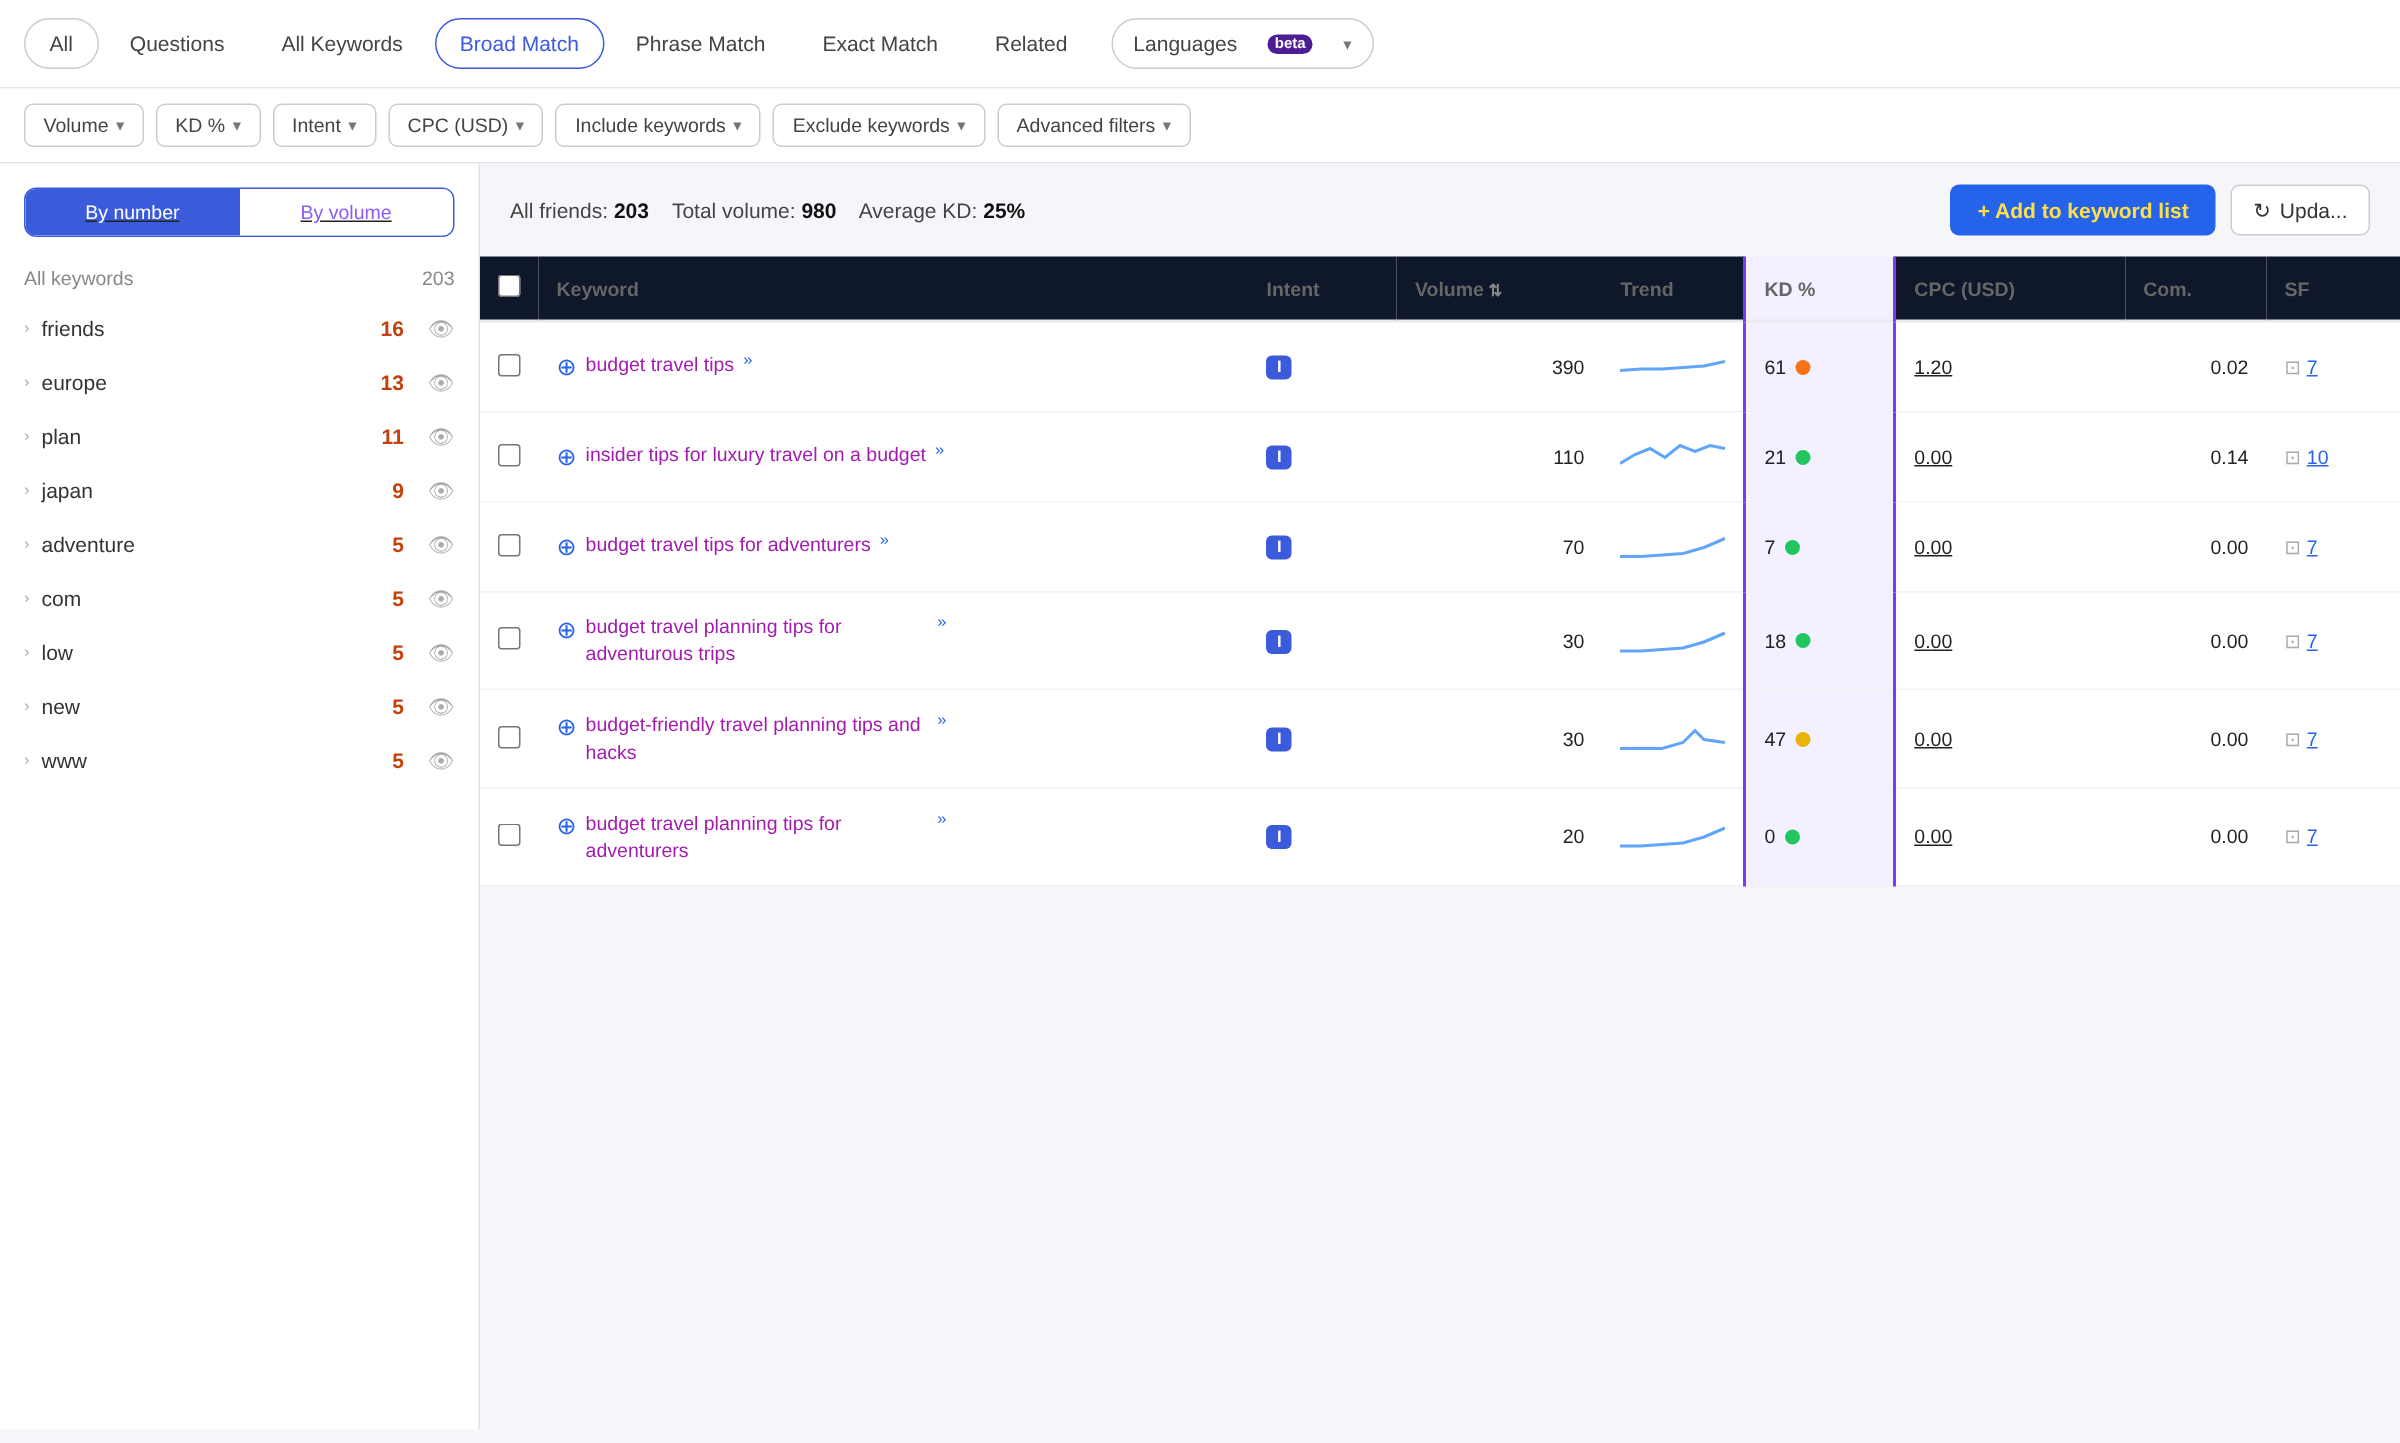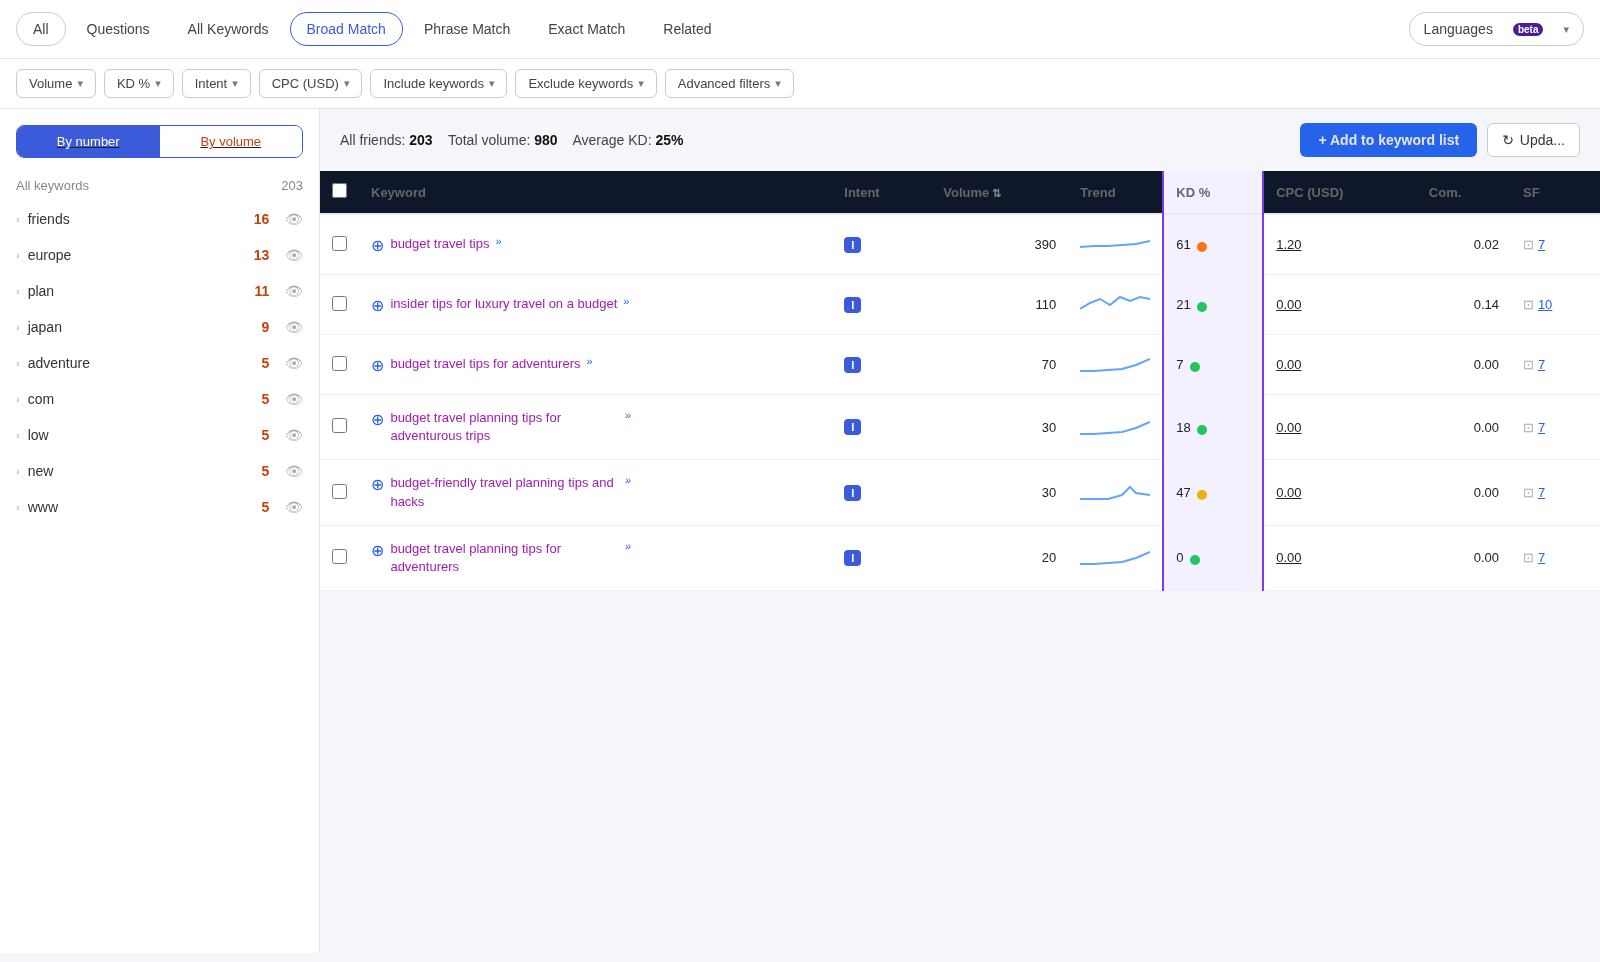--- a/index.html
+++ b/index.html
@@ -1,21 +1,21 @@
 <!DOCTYPE html>
 <html><head>
   <meta charset="utf-8">
   <style>
     * { box-sizing: border-box; margin: 0; padding: 0; }
     body { font-family: -apple-system, BlinkMacSystemFont, 'Segoe UI', sans-serif; background: #f5f6fa; font-size: 14px; color: #222; }
 
     
     .tab-bar {
       display: flex; align-items: center; gap: 4px;
-      background: #fff; padding: 12px 16px; border-bottom: 1px solid #e2e4ea; justify-content: space-between;
+      background: #fff; padding: 12px 16px; border-bottom: 1px solid #e2e4ea;
     }
     .tab {
       padding: 8px 16px; border-radius: 20px; border: 1.5px solid transparent;
       cursor: pointer; font-size: 14px; font-weight: 500; color: #444; background: #fff;
     }
     .tab.active { border-color: #3b5bdb; color: #3b5bdb; background: #fff; }
     .tab.all { border: 1.5px solid #ccc; }
     .lang-btn {
       display: flex; align-items: center; gap: 20px; padding: 8px 14px;
       border: 1.5px solid #ccc; border-radius: 20px; cursor: pointer; background: #fff;
@@ -46,21 +46,21 @@
     .sidebar {
       width: 320px; min-width: 320px; background: #fff;
       border-right: 1px solid #e2e4ea; overflow-y: auto; padding: 16px 0;
     }
     .sidebar-toggle-row {
       display: flex; align-items: center; margin: 0 16px 16px;
       border: 1.5px solid #3b5bdb; border-radius: 8px; overflow: hidden; text-decoration: underline;
     }
     .toggle-btn {
       flex: 1; padding: 8px 0; text-align: center; cursor: pointer;
-      font-size: 13px; font-weight: 500; color: #c2410c; background: #fff;
+      font-size: 13px; font-weight: 500; color: #8b5cf6; background: #fff;
     }
     .toggle-btn.active { background: #3b5bdb; color: #fff; }
 
     .sidebar-header {
       display: flex; justify-content: space-between; align-items: center;
       padding: 4px 16px 8px; color: #888; font-size: 13px;
     }
     .sidebar-item {
       display: flex; align-items: center; gap: 8px;
       padding: 10px 16px; cursor: pointer; color: #333;
@@ -76,21 +76,21 @@
     
     .stats-bar {
       display: flex; align-items: center; justify-content: space-between;
       padding: 14px 20px; background: #f5f6fa;
     }
     .stats-text { font-size: 14px; color: #444; }
     .stats-text strong { font-weight: 700; color: #111; }
     .stats-actions { display: flex; gap: 10px; align-items: center; }
     .add-btn {
       display: flex; align-items: center; gap: 6px;
-      background: #2563eb; color: #e5e5e5; border: none; padding: 9px 18px;
+      background: #2563eb; color: #fde047; border: none; padding: 9px 18px;
       border-radius: 6px; cursor: pointer; font-size: 14px; font-weight: 600; margin-left: 14px;
     }
     .update-btn {
       display: flex; align-items: center; gap: 6px;
       background: #fff; color: #333; border: 1.5px solid #ccc; padding: 8px 14px;
       border-radius: 6px; cursor: pointer; font-size: 14px;
     }
 
     
     .table-wrap { background: #fff; margin: 0; }
@@ -115,21 +115,21 @@
     }
 
     .vol-cell { text-align: right; font-weight: 500; }
 
     
     .trend-cell { width: 80px; }
 
     
     .kd-col { background: #f3f0ff; border-left: 2px solid #7c3aed; border-right: 2px solid #7c3aed; }
     thead .kd-col-header { background: #f3f0ff; border-left: 2px solid #7c3aed; border-right: 2px solid #7c3aed; }
-    .kd-wrap { display: flex; align-items: flex-end; gap: 6px; }
+    .kd-wrap { display: flex; align-items: center; gap: 6px; }
     .kd-dot { width: 10px; height: 10px; border-radius: 50%; flex-shrink: 0; }
     .dot-orange { background: #f97316; }
     .dot-green { background: #22c55e; }
     .dot-yellow { background: #eab308; }
 
     .cpc-cell { text-align: left; text-decoration: underline; }
     .com-cell { text-align: right; }
 
     .sf-cell { display: flex; align-items: center; gap: 4px; }
     .sf-icon { color: #aaa; font-size: 13px; cursor: pointer; }

